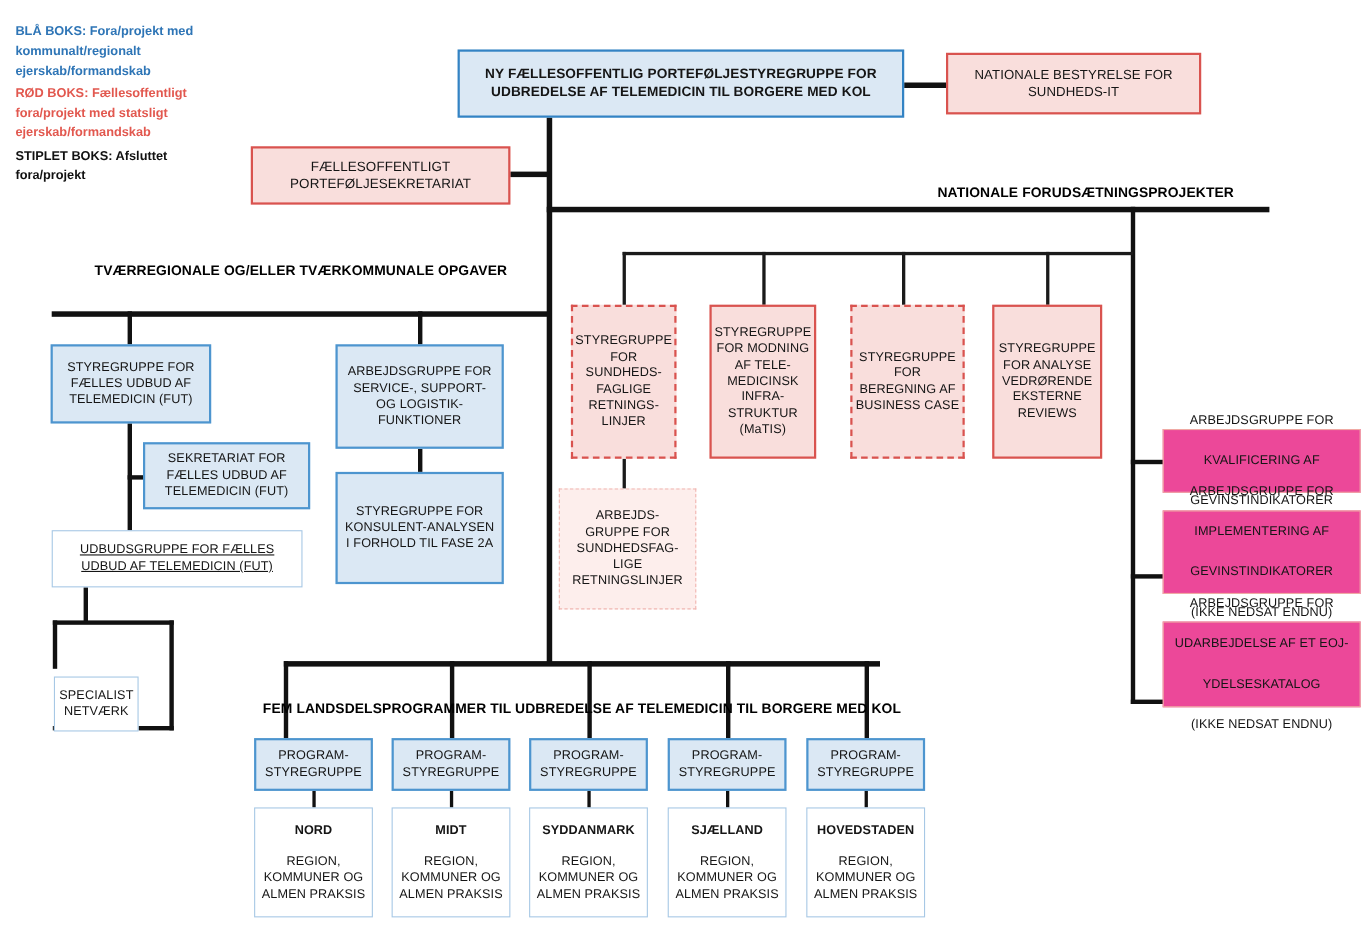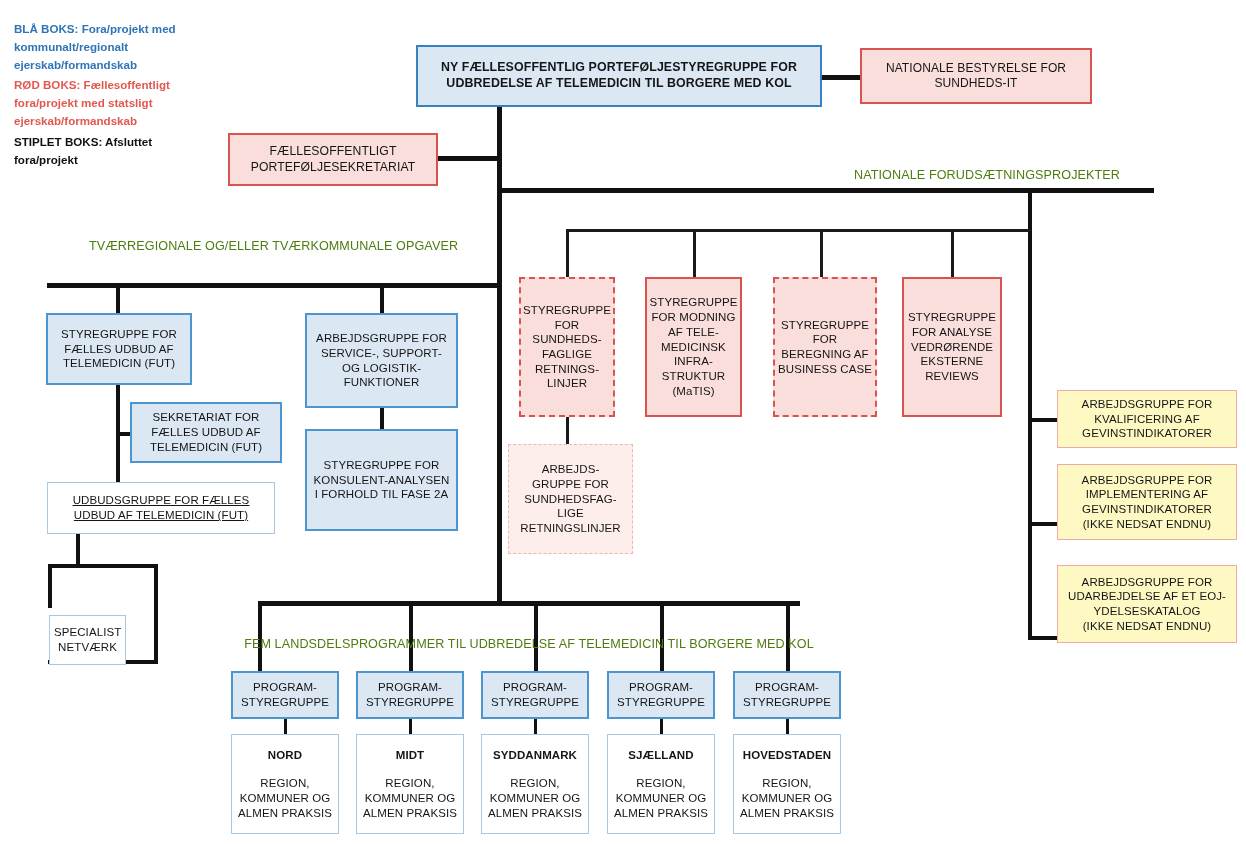--- a/index.html
+++ b/index.html
@@ -11,36 +11,36 @@
        color:#151515;font-size:11.5px;letter-spacing:.1px;}
   .box span{display:block;}
 
   
   .blue-strong{background:#dbe8f4;border:2.4px solid #3383c4;}
   .blue-mid{background:#dbe8f4;border:2px solid #4d95cf;}
   .blue-light{background:#ffffff;border:1.6px solid #a7c8e5;}
   .red-strong{background:#f9dedc;border:2.6px solid #d9534f;}
   .red-dashed{background:#f9dedc;border:2.6px dashed #d9534f;}
   .pink-dashed-light{background:#fdeeec;border:1.8px dashed #f0b6b1;}
-  .pink-outline{background:#fef9c3;border:1.8px solid #f0a9a4;}
+  .pink-outline{background:#ec4899;border:1.8px solid #f0a9a4;gap:22px;}
 
   .hdr{font-weight:bold;}
 
   
   .ln{position:absolute;background:#111111;}
   .ln-thin{position:absolute;background:#1a1a1a;}
 
   
   .legend{position:absolute;font-weight:bold;font-size:11.6px;line-height:1.55;margin-top:12px;}
   .lg-blue{color:#2e75b6;}
   .lg-red{color:#e2584f;}
   .lg-black{color:#111111;}
 
   
-  .sect-title{position:absolute;font-weight:normal;font-size:12.6px;color:#4d7c0f;
+  .sect-title{position:absolute;font-weight:bold;font-size:12.6px;color:#000000;
               text-align:center;line-height:1.35;letter-spacing:.1px;}
 </style>
 </head>
 <body>
 
 <div id="canvas">
 
   <div class="legend lg-blue" style="left:14px;top:8px;width:200px;">BLÅ BOKS: Fora/projekt med kommunalt/regionalt ejerskab/formandskab</div>
   <div class="legend lg-red" style="left:14px;top:64px;width:200px;">RØD BOKS: Fællesoffentligt fora/projekt med statsligt ejerskab/formandskab</div>
   <div class="legend lg-black" style="left:14px;top:121px;width:200px;">STIPLET BOKS: Afsluttet fora/projekt</div>
@@ -92,21 +92,21 @@
   <div class="ln" style="left:284px;top:719px;width:3px;height:16px;"></div>
   <div class="ln" style="left:409px;top:719px;width:3px;height:16px;"></div>
   <div class="ln" style="left:534px;top:719px;width:3px;height:16px;"></div>
   <div class="ln" style="left:660px;top:719px;width:3px;height:16px;"></div>
   <div class="ln" style="left:786px;top:719px;width:3px;height:16px;"></div>
 
   <div class="box blue-strong hdr" style="left:416px;top:45px;width:406px;height:62px;padding:0 10px;font-size:12.4px;">NY FÆLLESOFFENTLIG PORTEFØLJESTYREGRUPPE FOR UDBREDELSE AF TELEMEDICIN TIL BORGERE MED KOL</div>
 
   <div class="box red-strong" style="left:860px;top:48px;width:232px;height:56px;padding:12px 8px;font-size:12px;">NATIONALE BESTYRELSE FOR SUNDHEDS-IT</div>
 
-  <div class="box red-strong" style="left:228px;top:133px;width:210px;height:53px;padding:0 8px;font-size:12.2px;">FÆLLESOFFENTLIGT PORTEFØLJESEKRETARIAT</div>
+  <div class="box red-strong" style="left:228px;top:133px;width:236px;height:53px;padding:0 8px;font-size:12.2px;">FÆLLESOFFENTLIGT PORTEFØLJESEKRETARIAT</div>
 
   <div class="sect-title" style="left:47px;top:238px;width:453px;">TVÆRREGIONALE OG/ELLER TVÆRKOMMUNALE OPGAVER</div>
   <div class="sect-title" style="left:820px;top:167px;width:334px;text-align:center;">NATIONALE FORUDSÆTNINGSPROJEKTER</div>
   <div class="sect-title" style="left:228px;top:636px;width:602px;">FEM LANDSDELSPROGRAMMER TIL UDBREDELSE AF TELEMEDICIN TIL BORGERE MED KOL</div>
 
   <div class="box blue-mid" style="left:46px;top:313px;width:146px;height:72px;padding:0 6px;">STYREGRUPPE FOR FÆLLES UDBUD AF TELEMEDICIN (FUT)</div>
 
   <div class="box blue-mid" style="left:130px;top:402px;width:152px;height:61px;padding:0 6px;">SEKRETARIAT FOR FÆLLES UDBUD AF TELEMEDICIN (FUT)</div>
 
   <div class="box blue-light" style="left:47px;top:482px;width:228px;height:52px;padding:0 8px;text-decoration:underline;">UDBUDSGRUPPE FOR FÆLLES UDBUD AF TELEMEDICIN (FUT)</div>

